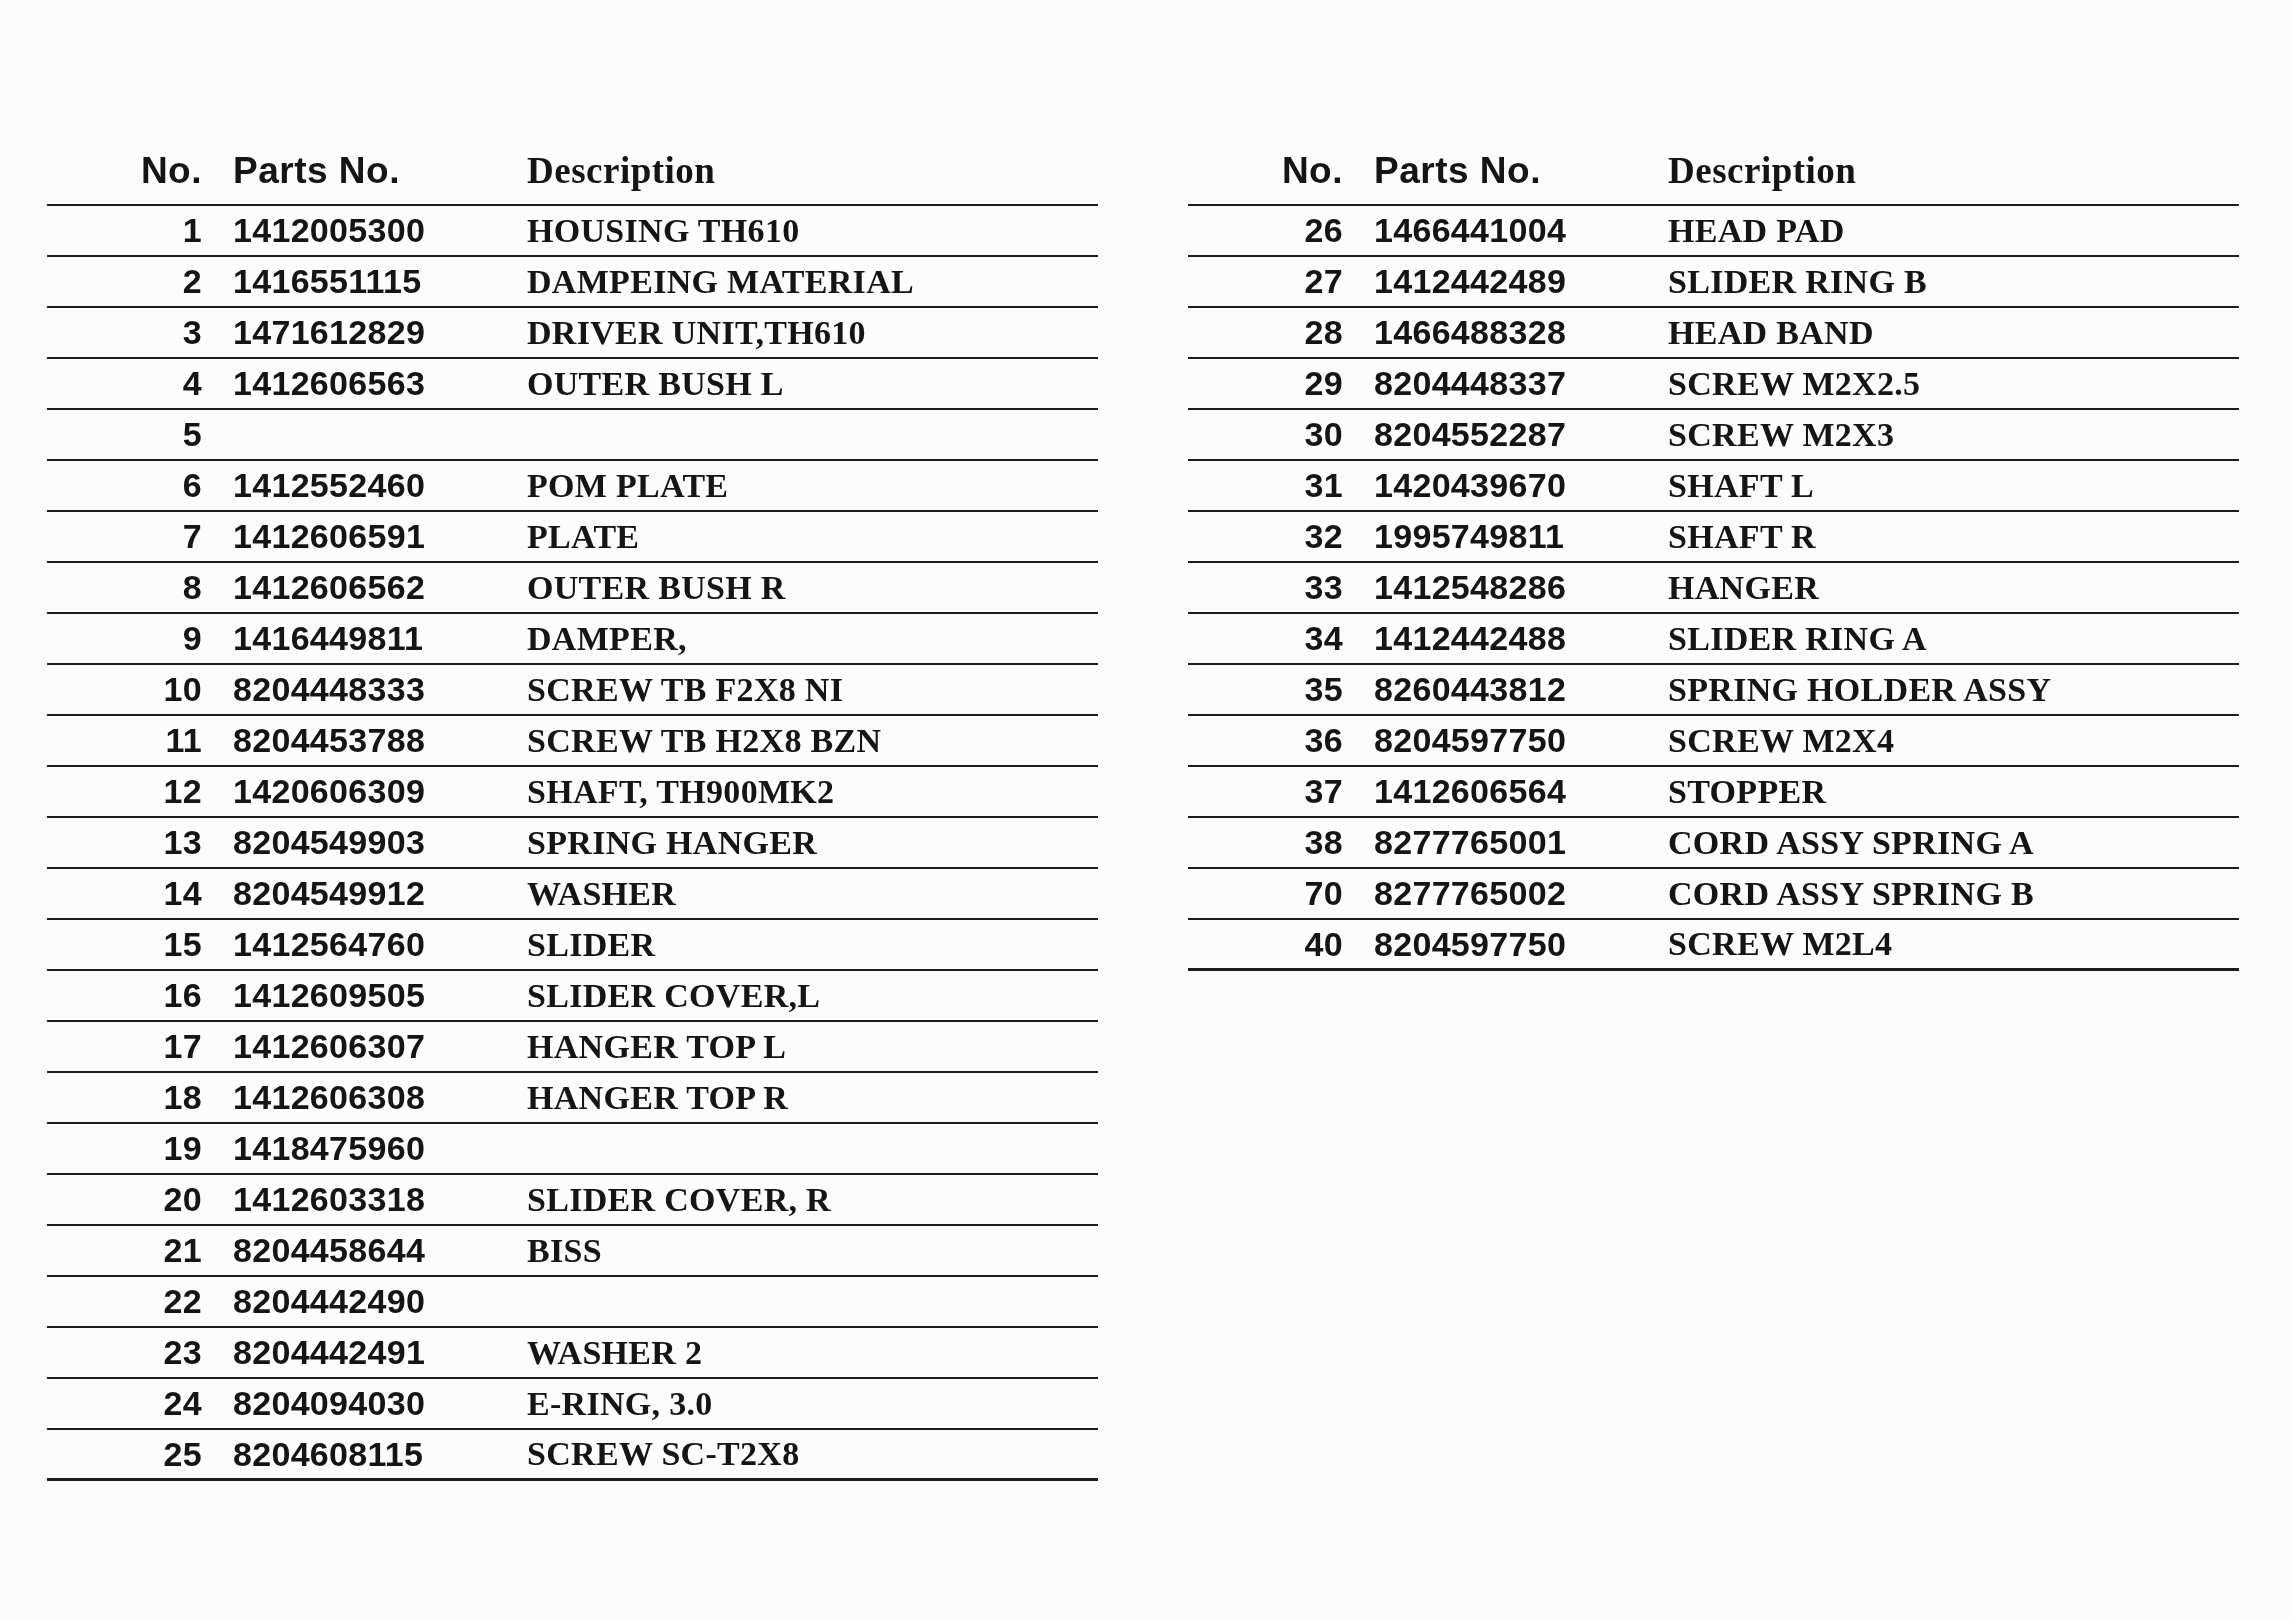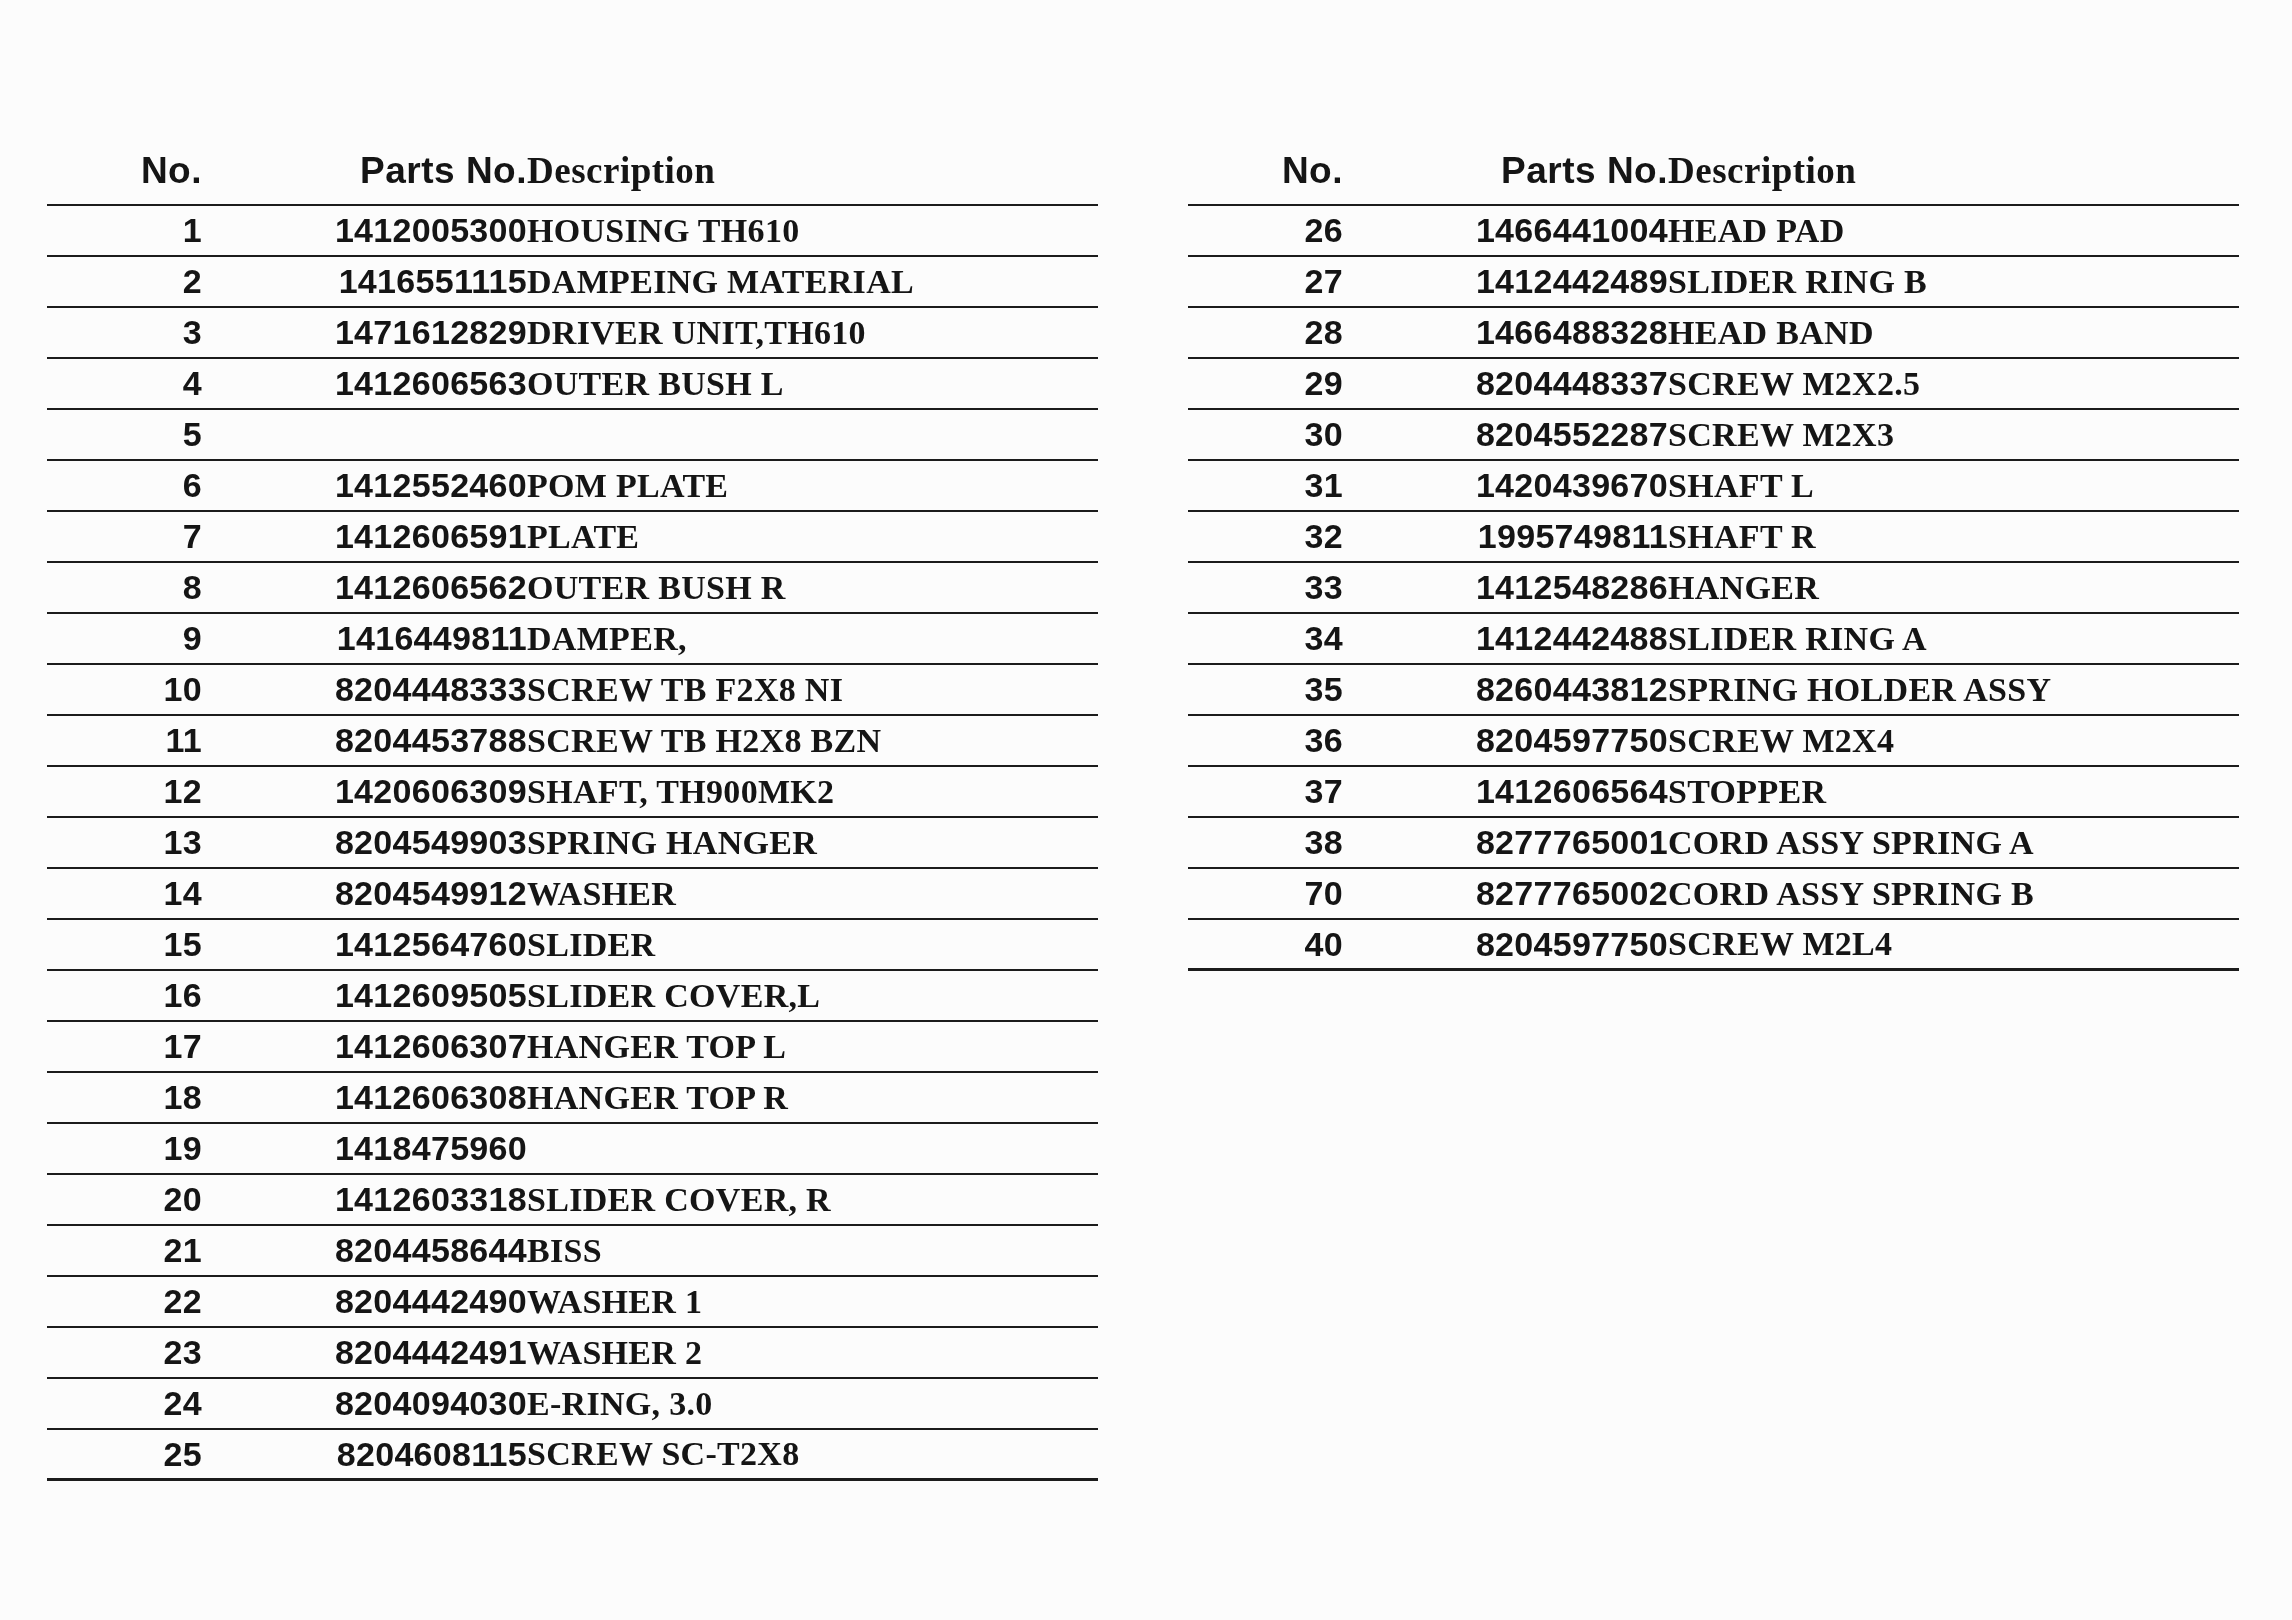--- a/index.html
+++ b/index.html
@@ -49,21 +49,21 @@
     border-bottom-width: 3.9px;
   }
   .col-no {
     width: 155px;
     text-align: right;
     flex: none;
   }
   .col-parts {
     width: 294px;
     margin-left: 31px;
-    text-align: right;
+    text-align: left;
     flex: none;
   }
   .col-desc {
     flex: 1;
     text-align: left;
     font-family: Liberation Serif, serif;
   }
 </style>
 </head>
 <body>
@@ -174,21 +174,20 @@
     <span class="col-desc">SLIDER COVER, R</span>
   </div>
       <div class="row">
     <span class="col-no">21</span>
     <span class="col-parts">8204458644</span>
     <span class="col-desc">BISS</span>
   </div>
       <div class="row">
     <span class="col-no">22</span>
     <span class="col-parts">8204442490</span>
-    <span class="col-desc">WASHER 1</span>
   </div>
       <div class="row">
     <span class="col-no">23</span>
     <span class="col-parts">8204442491</span>
     <span class="col-desc">WASHER 2</span>
   </div>
       <div class="row">
     <span class="col-no">24</span>
     <span class="col-parts">8204094030</span>
     <span class="col-desc">E-RING, 3.0</span>

